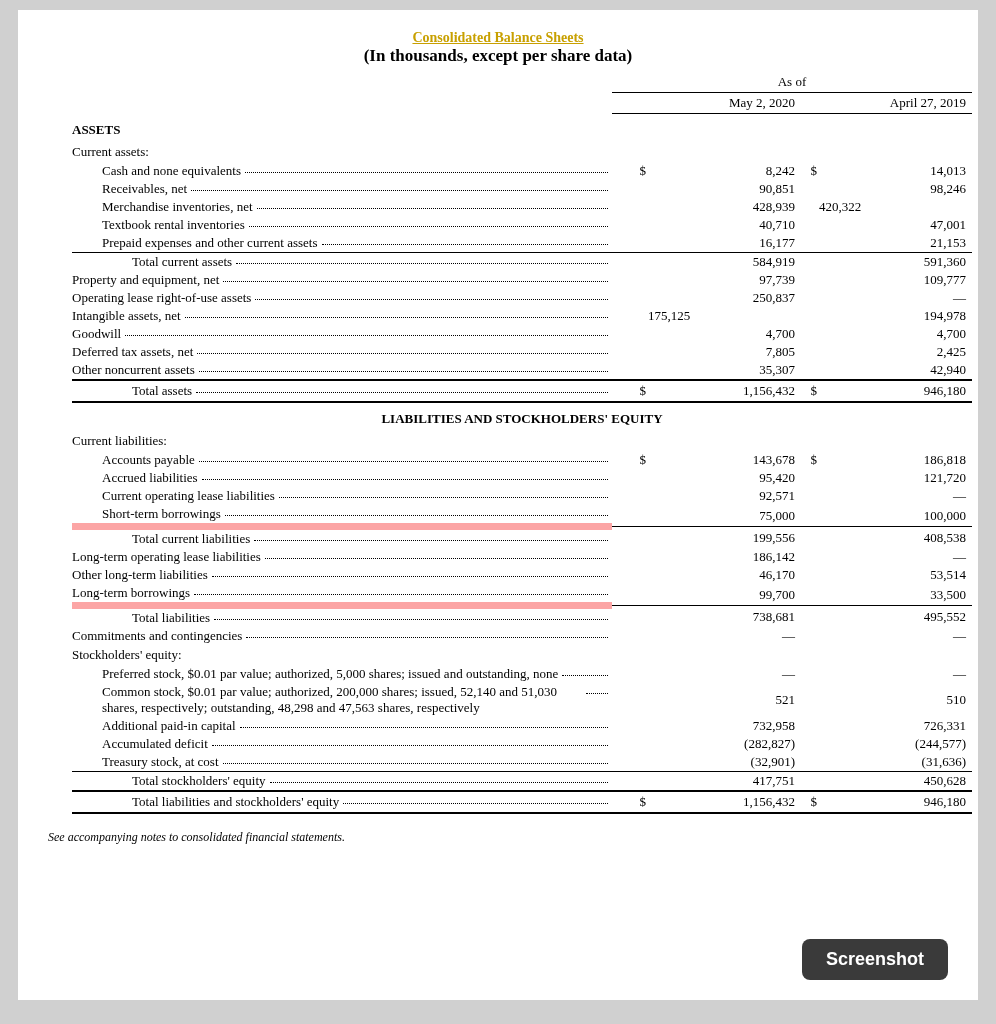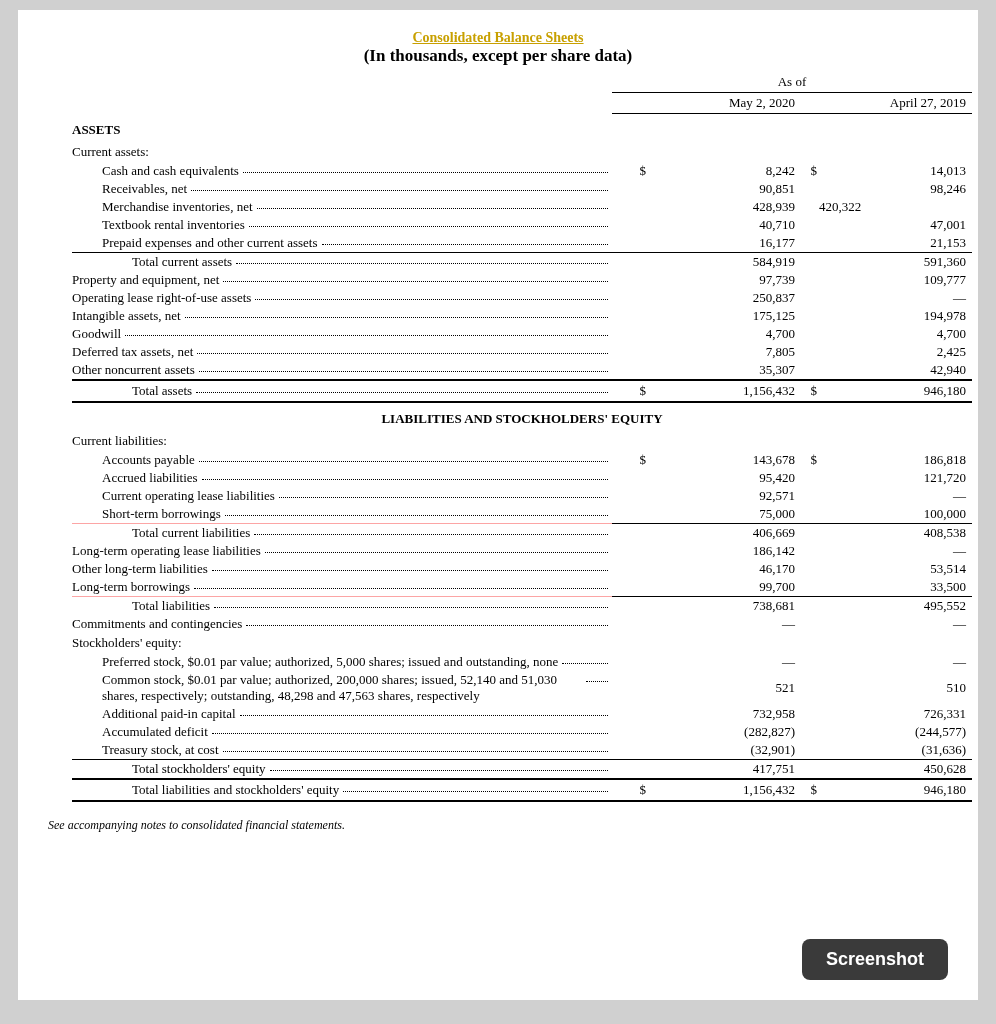--- a/index.html
+++ b/index.html
@@ -108,21 +108,21 @@
         <tr>
           <td colspan="5" style="text-align:left; font-weight:bold; padding:8px 0 4px 0;">ASSETS</td>
         </tr>
         <tr>
           <td colspan="5" style="padding:2px 0;">Current assets:</td>
         </tr>
 
         <tr>
           <td style="padding-left:30px; padding:1px 0 1px 30px;">
             <div class="label-with-dots">
-              <span>Cash and cash equivalents</span>
+              <span>Cash and none equivalents</span>
               <span class="dot-leader"></span>
             </div>
           </td>
           <td style="text-align:right; padding-right:2px;">$</td>
           <td style="text-align:right; padding-right:6px;">8,242</td>
           <td style="text-align:right; padding-right:2px;">$</td>
           <td style="text-align:right; padding-right:6px;">14,013</td>
         </tr>
 
         <tr>
@@ -217,21 +217,21 @@
         </tr>
 
         <tr>
           <td style="padding:1px 0;">
             <div class="label-with-dots">
               <span>Intangible assets, net</span>
               <span class="dot-leader"></span>
             </div>
           </td>
           <td></td>
-          <td style="text-align:right; padding-right:6px;">175,125</td>
+          <td style="padding-right:6px;">175,125</td>
           <td></td>
           <td style="text-align:right; padding-right:6px;">194,978</td>
         </tr>
 
         <tr>
           <td style="padding:1px 0;font-family:Liberation Serif, serif;">
             <div class="label-with-dots">
               <span>Goodwill</span>
               <span class="dot-leader"></span>
             </div>
@@ -334,28 +334,28 @@
               <span class="dot-leader"></span>
             </div>
           </td>
           <td></td>
           <td style="text-align:right; padding-right:6px;">75,000</td>
           <td></td>
           <td style="text-align:right; padding-right:6px;">100,000</td>
         </tr>
 
         <tr>
-          <td style="padding:1px 0 1px 60px; border-top:1px solid #fca5a5;">
+          <td style="padding:1px 0 1px 60px; border-top:7px solid #fca5a5;">
             <div class="label-with-dots">
               <span>Total current liabilities</span>
               <span class="dot-leader"></span>
             </div>
           </td>
           <td style="border-top:1px solid #000;"></td>
-          <td style="text-align:right; padding-right:6px; border-top:1px solid #000;">406,669</td>
+          <td style="text-align:right; padding-right:6px; border-top:1px solid #000;">199,556</td>
           <td style="border-top:1px solid #000;"></td>
           <td style="text-align:right; padding-right:6px; border-top:1px solid #000;">408,538</td>
         </tr>
 
         <tr>
           <td style="padding:1px 0;">
             <div class="label-with-dots">
               <span>Long-term operating lease liabilities</span>
               <span class="dot-leader"></span>
             </div>
@@ -386,21 +386,21 @@
               <span class="dot-leader"></span>
             </div>
           </td>
           <td></td>
           <td style="text-align:right; padding-right:6px;">99,700</td>
           <td></td>
           <td style="text-align:right; padding-right:6px;">33,500</td>
         </tr>
 
         <tr>
-          <td style="padding:1px 0 1px 60px; border-top:1px solid #fca5a5;">
+          <td style="padding:1px 0 1px 60px; border-top:7px solid #fca5a5;">
             <div class="label-with-dots">
               <span>Total liabilities</span>
               <span class="dot-leader"></span>
             </div>
           </td>
           <td style="border-top:1px solid #000;"></td>
           <td style="text-align:right; padding-right:6px; border-top:1px solid #000;">738,681</td>
           <td style="border-top:1px solid #000;"></td>
           <td style="text-align:right; padding-right:6px; border-top:1px solid #000;">495,552</td>
         </tr>

